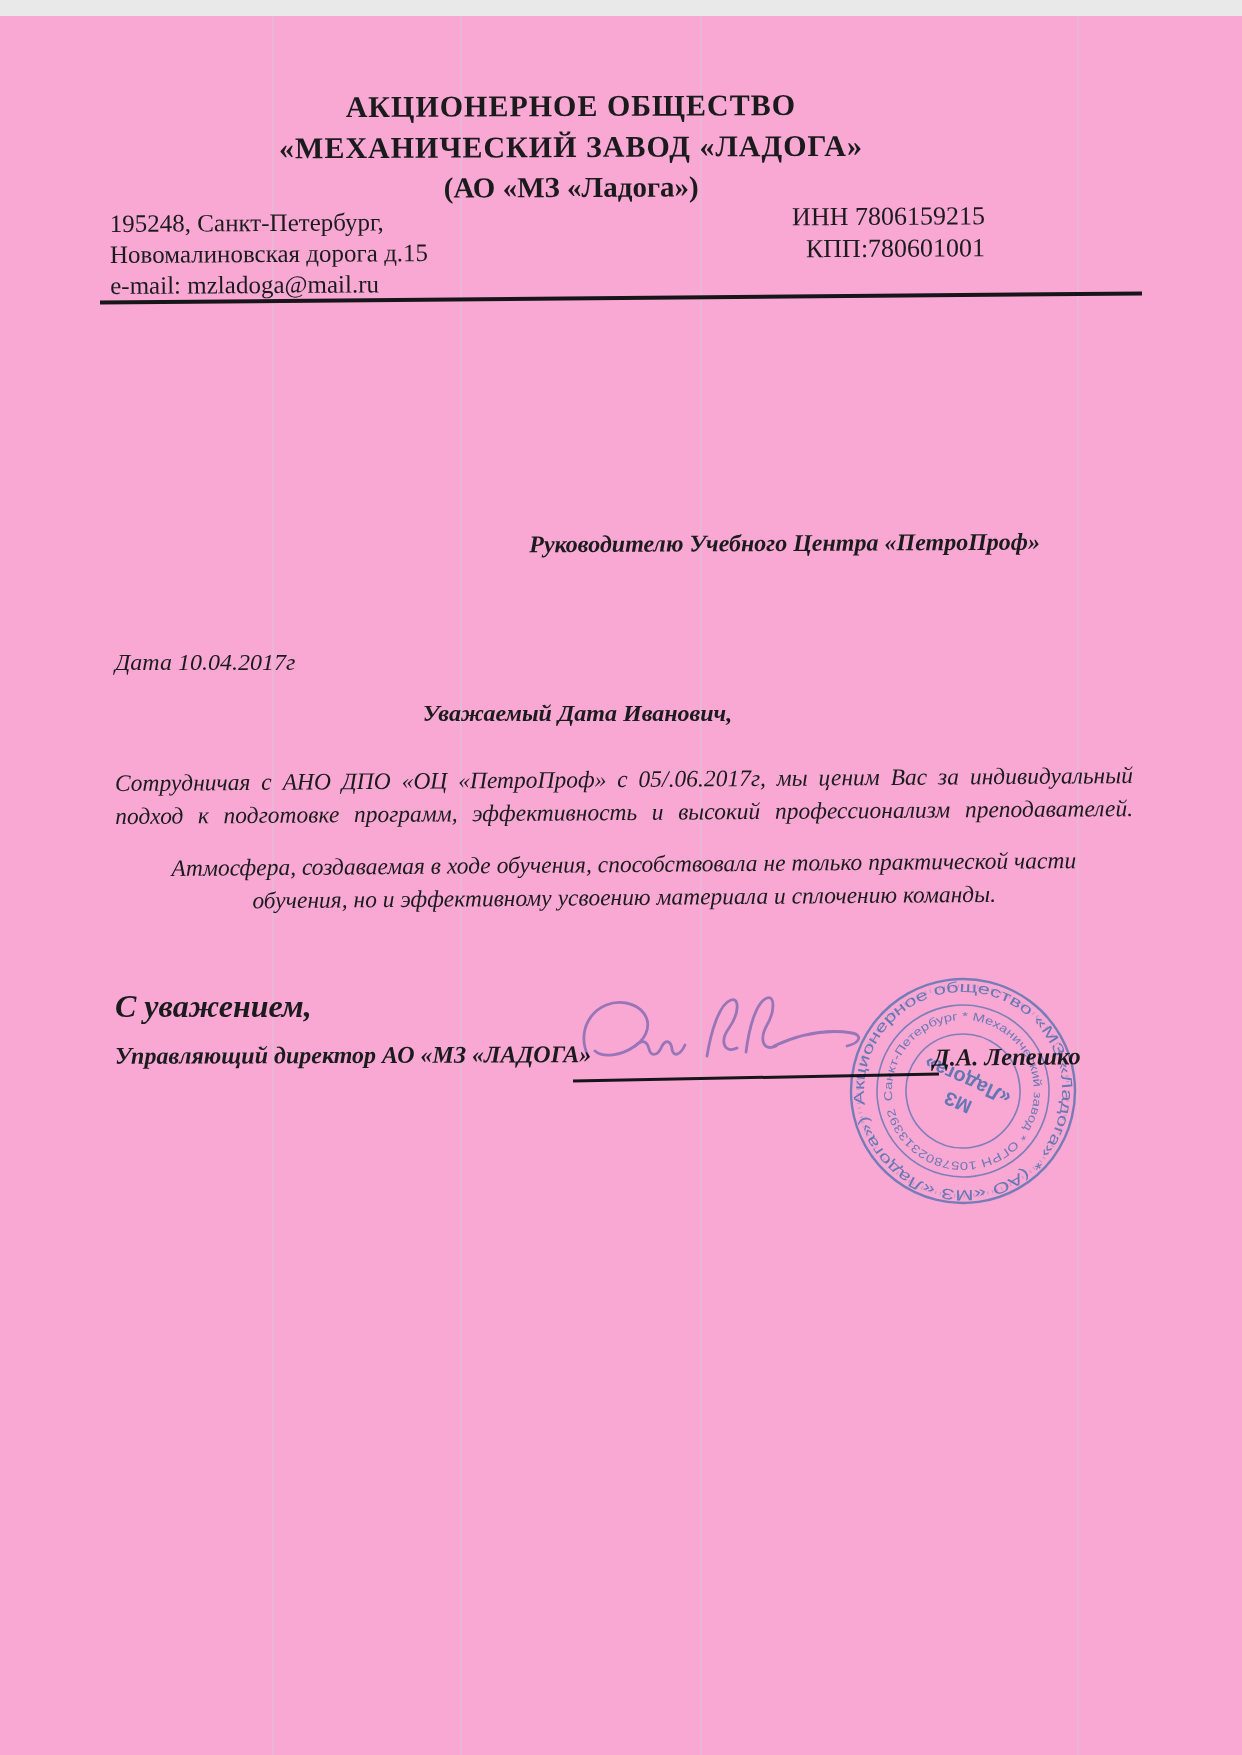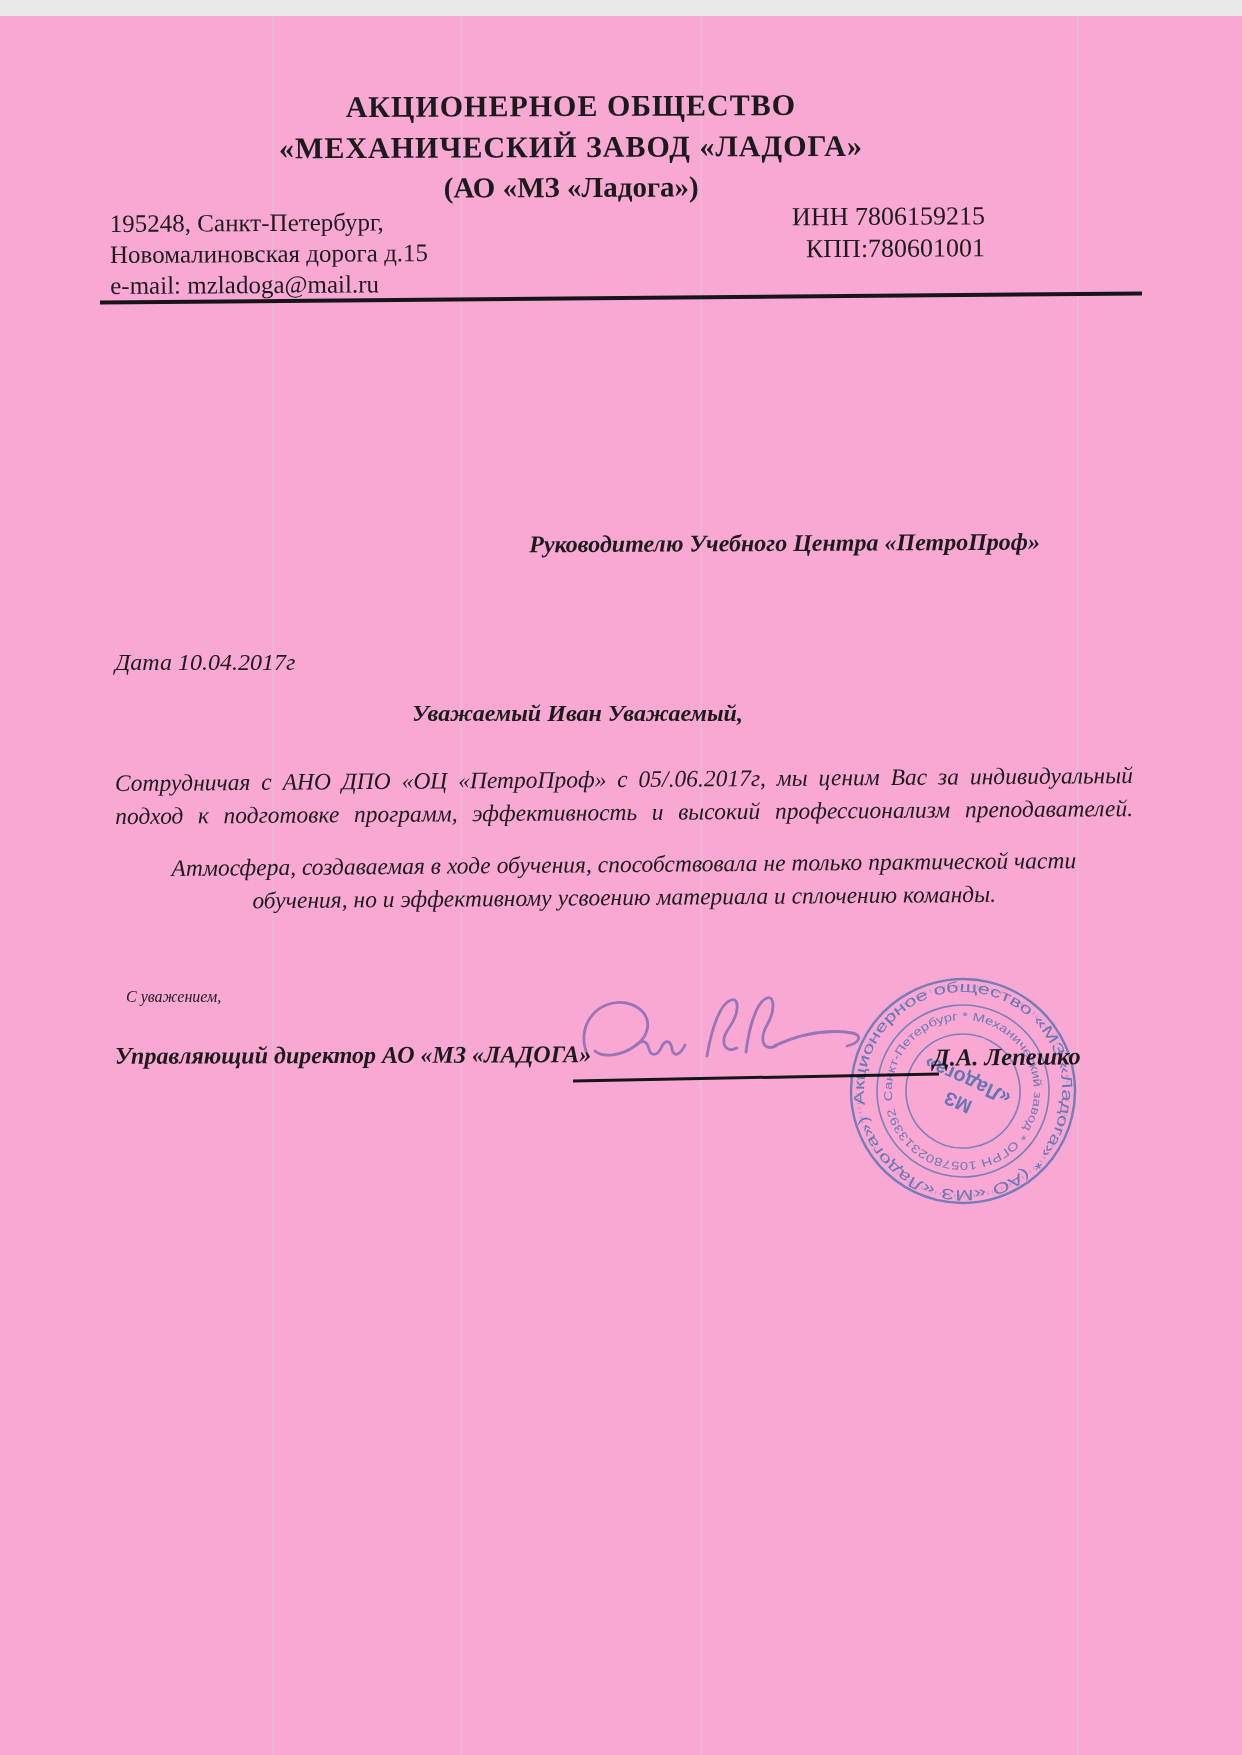--- a/index.html
+++ b/index.html
@@ -27,21 +27,21 @@
   .rule{left:100px;top:280px;width:1042px;height:4px;background:#15151a;transform:rotate(-0.5deg);}
 
   .recipient{left:500px;top:514px;width:540px;text-align:right;font-size:24px;transform:rotate(-0.3deg);}
   .dateline{left:115px;top:633px;font-size:24px;}
   .salutation{left:0;top:684px;width:1155px;text-align:center;font-size:24px;}
 
   .para{left:115px;top:747px;width:1018px;font-size:23.5px;line-height:32.5px;transform:rotate(-0.45deg);}
   .para .just{text-align:justify;text-align-last:justify;}
   .para2{left:115px;top:832px;width:1018px;font-size:23.5px;line-height:32.5px;text-align:center;transform:rotate(-0.5deg);}
 
-  .closing{left:126px;top:972px;font-size:16px;}
+  .closing{left:115px;top:972px;font-size:32px;font-weight:bold;}
   .sig-title{left:115px;top:1026px;font-size:24px;transform:rotate(-0.2deg);}
   .sig-line{left:573px;top:1060px;width:366px;height:3px;background:#15151a;transform:rotate(-1.1deg);}
   .signer{left:933px;top:1027px;font-size:24.5px;transform:rotate(-0.6deg);}
 
   .stamp{left:833px;top:945px;width:260px;height:260px;opacity:0.88;mix-blend-mode:multiply;filter:blur(0.35px);}
   .sig-ink{left:558px;top:958px;width:330px;height:120px;mix-blend-mode:multiply;}
 
   .scanline{top:0;width:2px;height:1755px;background:rgba(196,216,224,0.28);}
 </style>
 </head>
@@ -68,21 +68,21 @@
 
   <div class="abs codes">
     <div>ИНН 7806159215</div>
     <div>КПП:780601001</div>
   </div>
 
   <div class="abs rule"></div>
 
   <div class="abs recipient bi">Руководителю Учебного Центра «ПетроПроф»</div>
   <div class="abs dateline i">Дата 10.04.2017г</div>
-  <div class="abs salutation bi">Уважаемый Иван Уважаемый,</div>
+  <div class="abs salutation bi">Уважаемый Дата Иванович,</div>
 
   <div class="abs para i">
     <div class="just">Сотрудничая с АНО ДПО «ОЦ «ПетроПроф» с 05/.06.2017г, мы ценим Вас за индивидуальный</div>
     <div class="just">подход к подготовке программ, эффективность и высокий профессионализм преподавателей.</div>
   </div>
   <div class="abs para2 i">
     <div>Атмосфера, создаваемая в ходе обучения, способствовала не только практической части</div>
     <div>обучения, но и эффективному усвоению материала и сплочению команды.</div>
   </div>
 

